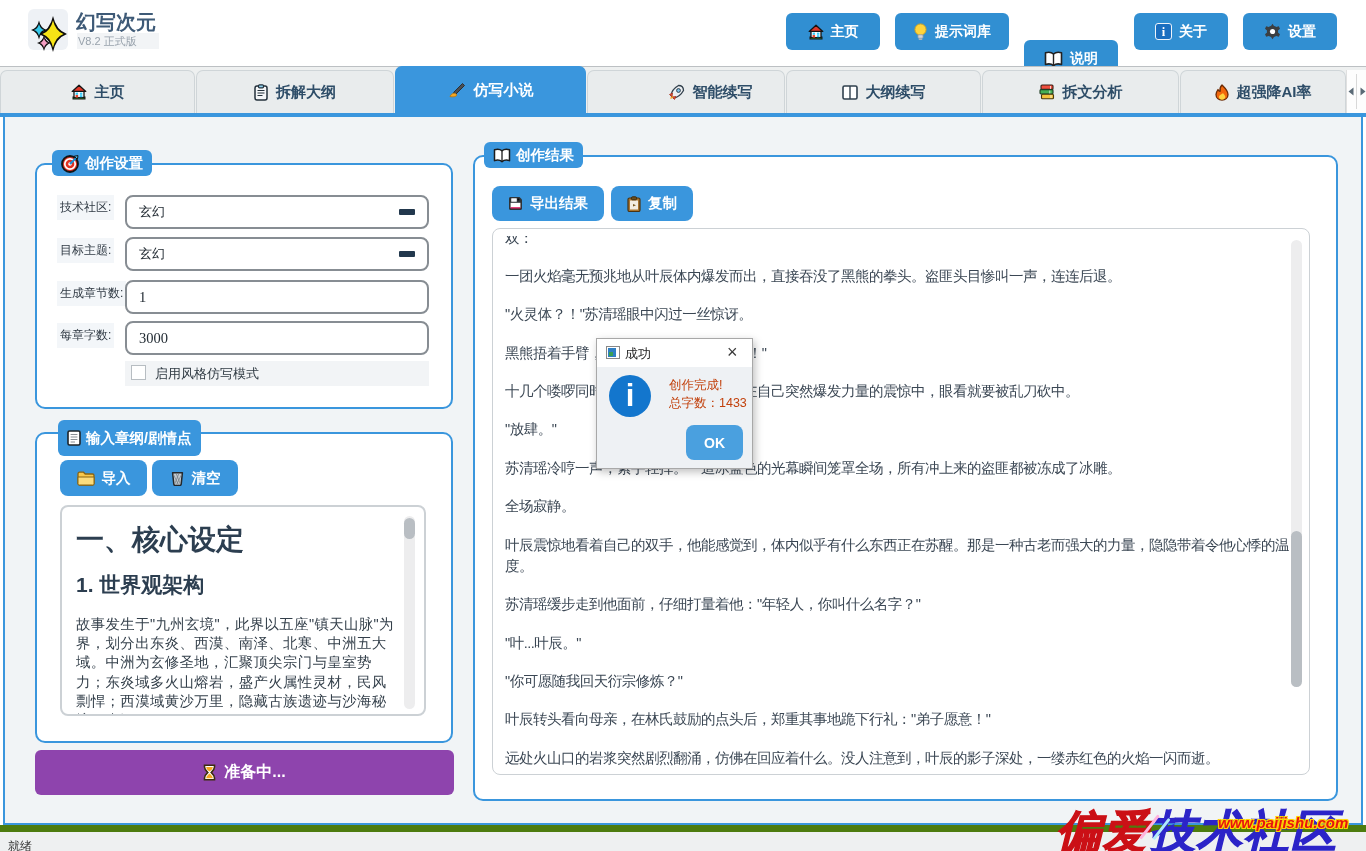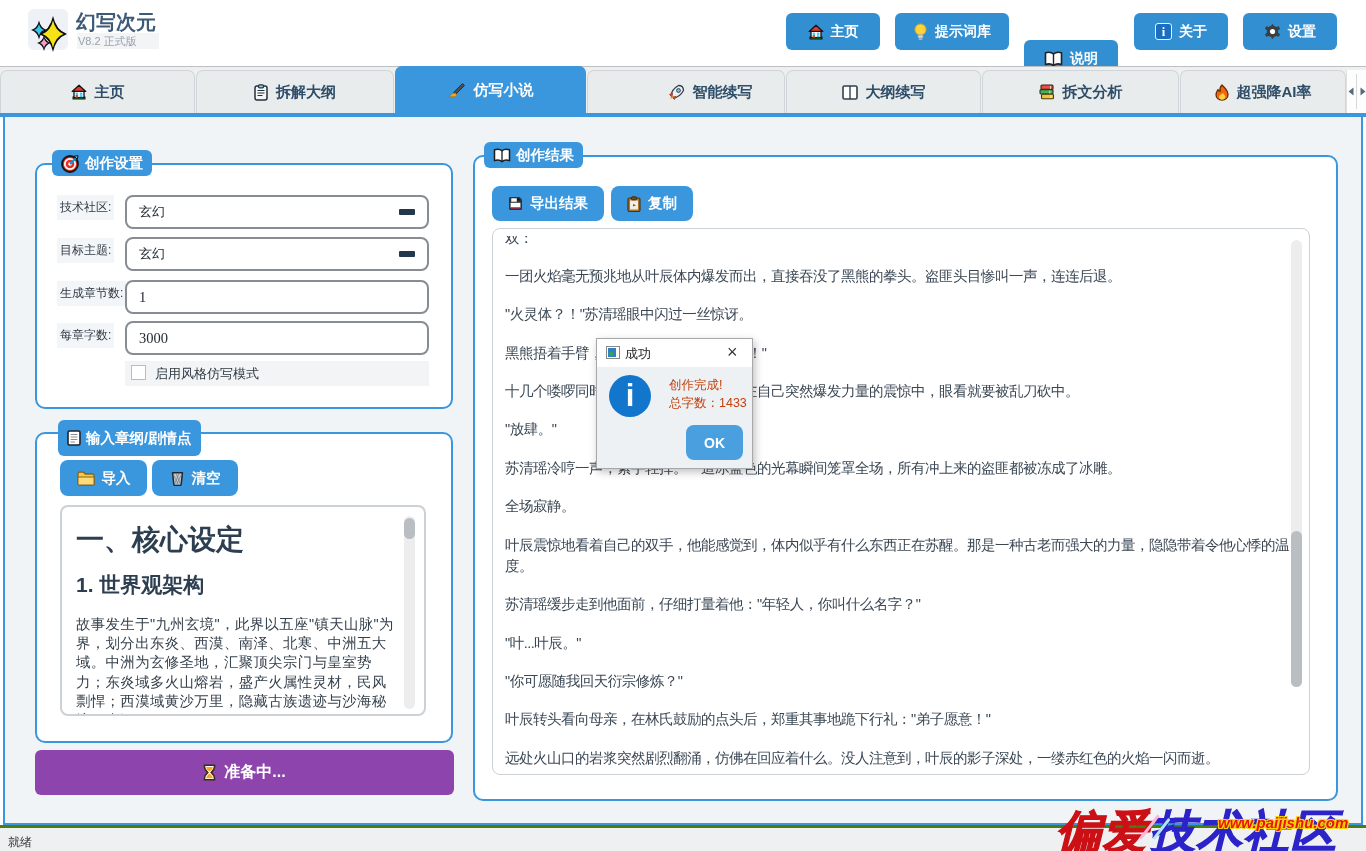--- a/index.html
+++ b/index.html
@@ -36,21 +36,21 @@
   
   .rpara { position:absolute; left:12px; width:790px; font-size:14.5px; line-height:21px; letter-spacing:-0.5px; color:#3b4754; }
   
   #dlg { left:596px; top:338px; width:157px; height:131px; background:#eef1f4; border:1px solid #a8a8a8; box-shadow:2px 3px 8px rgba(0,0,0,.25); z-index:10;}
   #dlgTitle { left:0; top:0; width:100%; height:28px; background:#ffffff; }
   
   #wm { left:1040px; top:800px; width:326px; height:60px; z-index:5; pointer-events:none;}
   .wmtext { font-weight:bold; font-style:italic; -webkit-text-stroke:1.2px currentColor; }
   #wmurl { left:1218px; top:814px; font-size:15px; font-weight:bold; font-style:italic; color:#e8140f; text-shadow:0 0 1px #ffd400,0 0 2px #ffd400, 1px 1px 0 #ffd400, -1px -1px 0 #ffd400, 1px -1px 0 #ffd400, -1px 1px 0 #ffd400; z-index:6;}
   
-  #status { left:0; top:825px; width:1366px; height:26px; background:#eef0f1; border-top:3px solid #4d7c0f; font-size:12px; color:#333; }
+  #status { left:0; top:825px; width:1366px; height:26px; background:#eef0f1; border-top:7px solid #4d7c0f; font-size:12px; color:#333; }
 </style>
 </head>
 <body>
 
 <div class="abs" id="header"></div>
 <div class="abs" id="logoBox"></div>
 <svg class="abs" style="left:26px;top:6px" width="46" height="48" viewBox="0 0 46 48">
   <path d="M27 10 Q30 24 41 28 Q30 32 27 46 Q24 32 13 28 Q24 24 27 10 Z" fill="#0c0c0c"></path>
   <path d="M27 14.5 Q29.5 25 37.5 28 Q29.5 31 27 41.5 Q24.5 31 16.5 28 Q24.5 25 27 14.5 Z" fill="#f6e316"></path>
   <path d="M13 14.5 Q14.6 22.4 21 24 Q14.6 25.6 13 33.5 Q11.4 25.6 5 24 Q11.4 22.4 13 14.5 Z" fill="#0c0c0c"></path>

